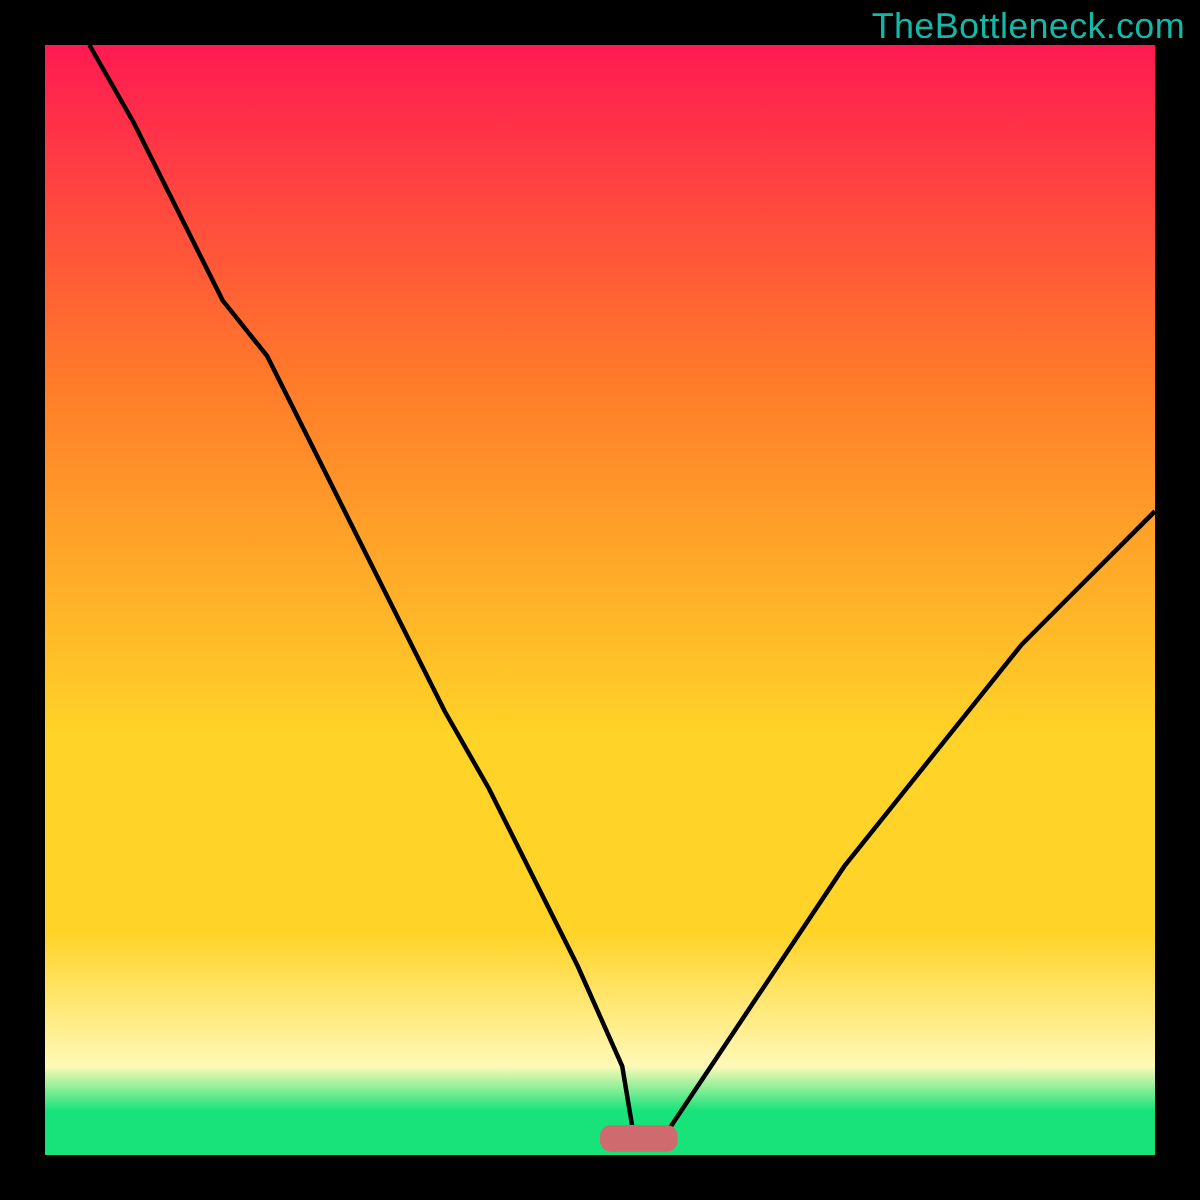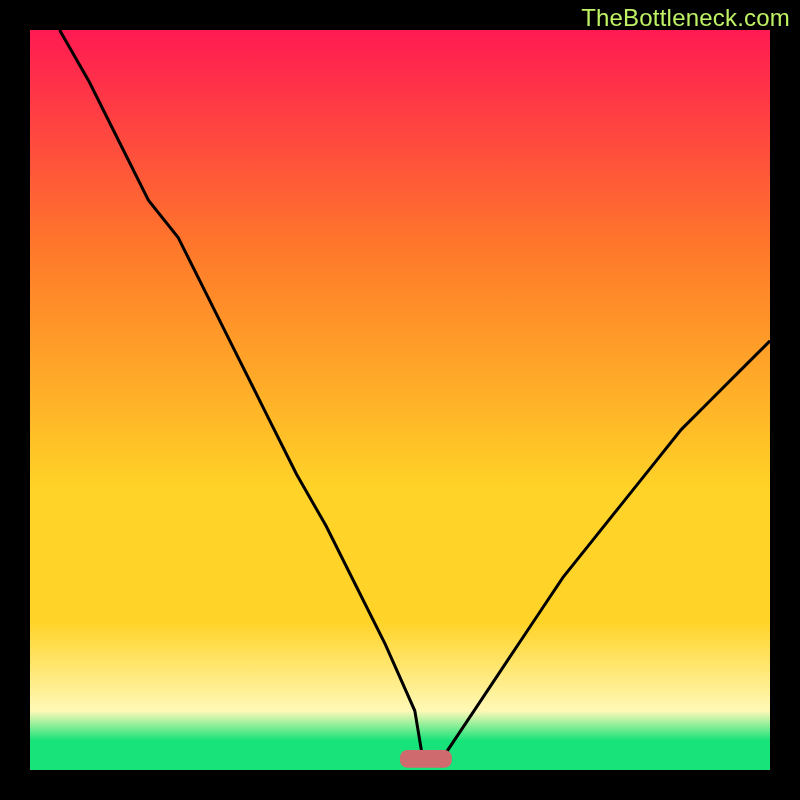--- a/index.html
+++ b/index.html
@@ -12,21 +12,21 @@
   }
   .frame {
     position: absolute;
     inset: 0;
     background: #000;
   }
   .watermark {
     position: absolute;
     top: 4px;
     right: 10px;
-    color: #bef264;
+    color: #14b8a6;
     font-family: Arial, Helvetica, sans-serif;
     font-size: 24px;
     font-weight: 500;
     letter-spacing: 0.2px;
     z-index: 10;
   }
   svg.plot {
     position: absolute;
     top: 30px;
     left: 30px;

